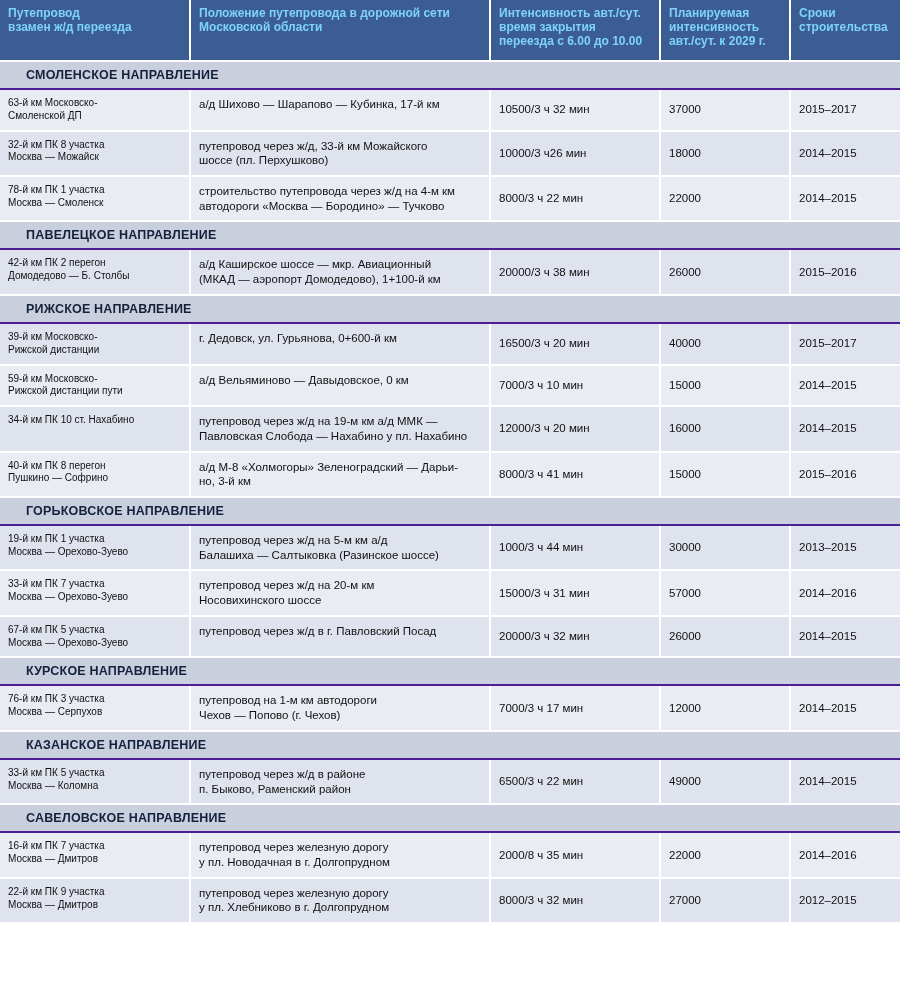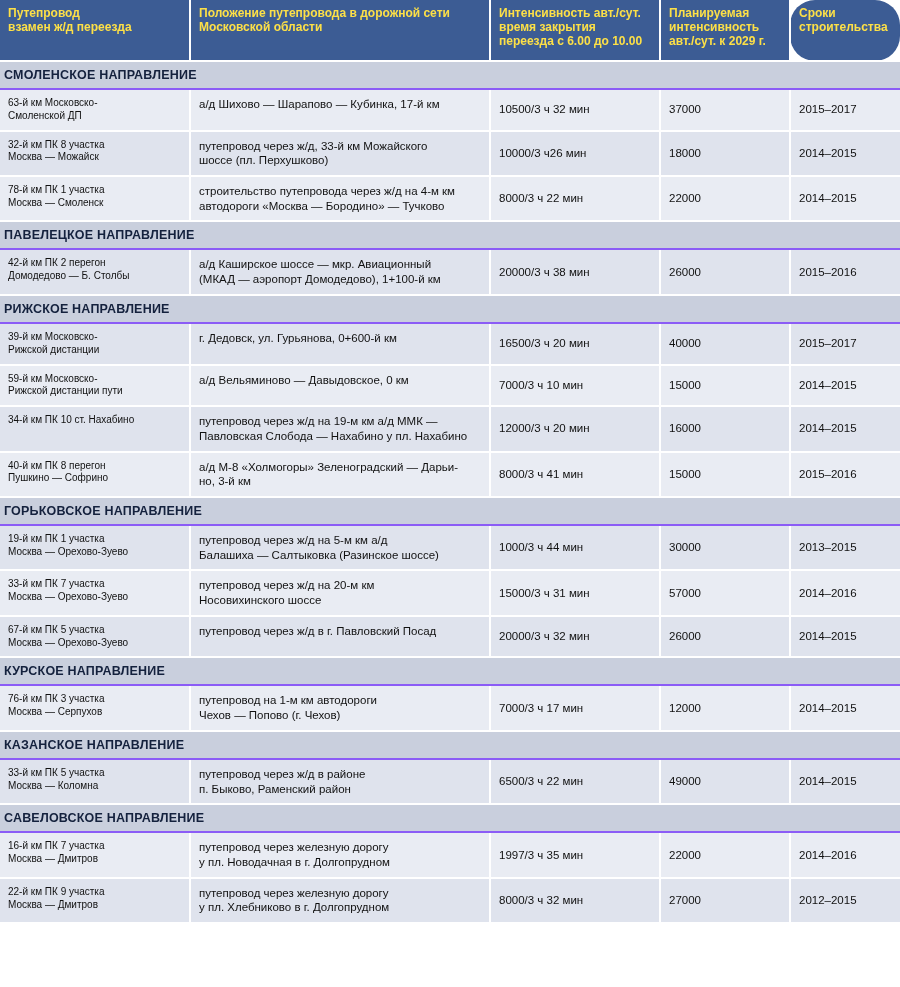--- a/index.html
+++ b/index.html
@@ -23,40 +23,40 @@
     table-layout: fixed;
   }
   table.grid col.c0 { width: 190px; }
   table.grid col.c1 { width: 300px; }
   table.grid col.c2 { width: 170px; }
   table.grid col.c3 { width: 130px; }
   table.grid col.c4 { width: 110px; }
 
   thead th {
     background: #3c5c94;
-    color: #fde047;
+    color: #7dd3fc;
     font-size: 12px;
     font-weight: bold;
     line-height: 1.18;
     text-align: left;
     vertical-align: top;
     padding: 6px 8px 8px 8px;
     border-right: 2px solid #ffffff;
     height: 46px;
   }
-  thead th:last-child { border-right: none; border-radius: 25px; }
+  thead th:last-child { border-right: none; }
 
   tr.section td {
     background: #c9cfdd;
     color: #14213d;
     font-size: 12.5px;
     font-weight: bold;
-    padding: 5px 8px 5px 4px;
+    padding: 5px 8px 5px 26px;
     letter-spacing: 0.2px;
-    border-bottom: 2px solid #8b5cf6;
+    border-bottom: 2px solid #4c1d95;
     border-top: 2px solid #ffffff;
   }
 
   tbody td {
     font-size: 11.5px;
     line-height: 1.28;
     vertical-align: top;
     padding: 7px 8px 7px 8px;
     border-right: 2px solid #ffffff;
     border-bottom: 2px solid #ffffff;
@@ -235,21 +235,21 @@
           <td class="col4 nowrap">2014–2015</td>
         </tr>
         <tr class="section">
           <td colspan="5">САВЕЛОВСКОЕ НАПРАВЛЕНИЕ</td>
         </tr>
         <tr class="band-a">
           <td class="col0 nowrap">16-й км ПК 7 участка
 Москва — Дмитров</td>
           <td class="col1 nowrap">путепровод через железную дорогу
 у пл. Новодачная в г. Долгопрудном</td>
-          <td class="col2 nowrap">1997/3 ч 35 мин</td>
+          <td class="col2 nowrap">2000/8 ч 35 мин</td>
           <td class="col3 nowrap">22000</td>
           <td class="col4 nowrap">2014–2016</td>
         </tr>
         <tr class="band-b">
           <td class="col0 nowrap">22-й км ПК 9 участка
 Москва — Дмитров</td>
           <td class="col1 nowrap">путепровод через железную дорогу
 у пл. Хлебниково в г. Долгопрудном</td>
           <td class="col2 nowrap">8000/3 ч 32 мин</td>
           <td class="col3 nowrap">27000</td>

